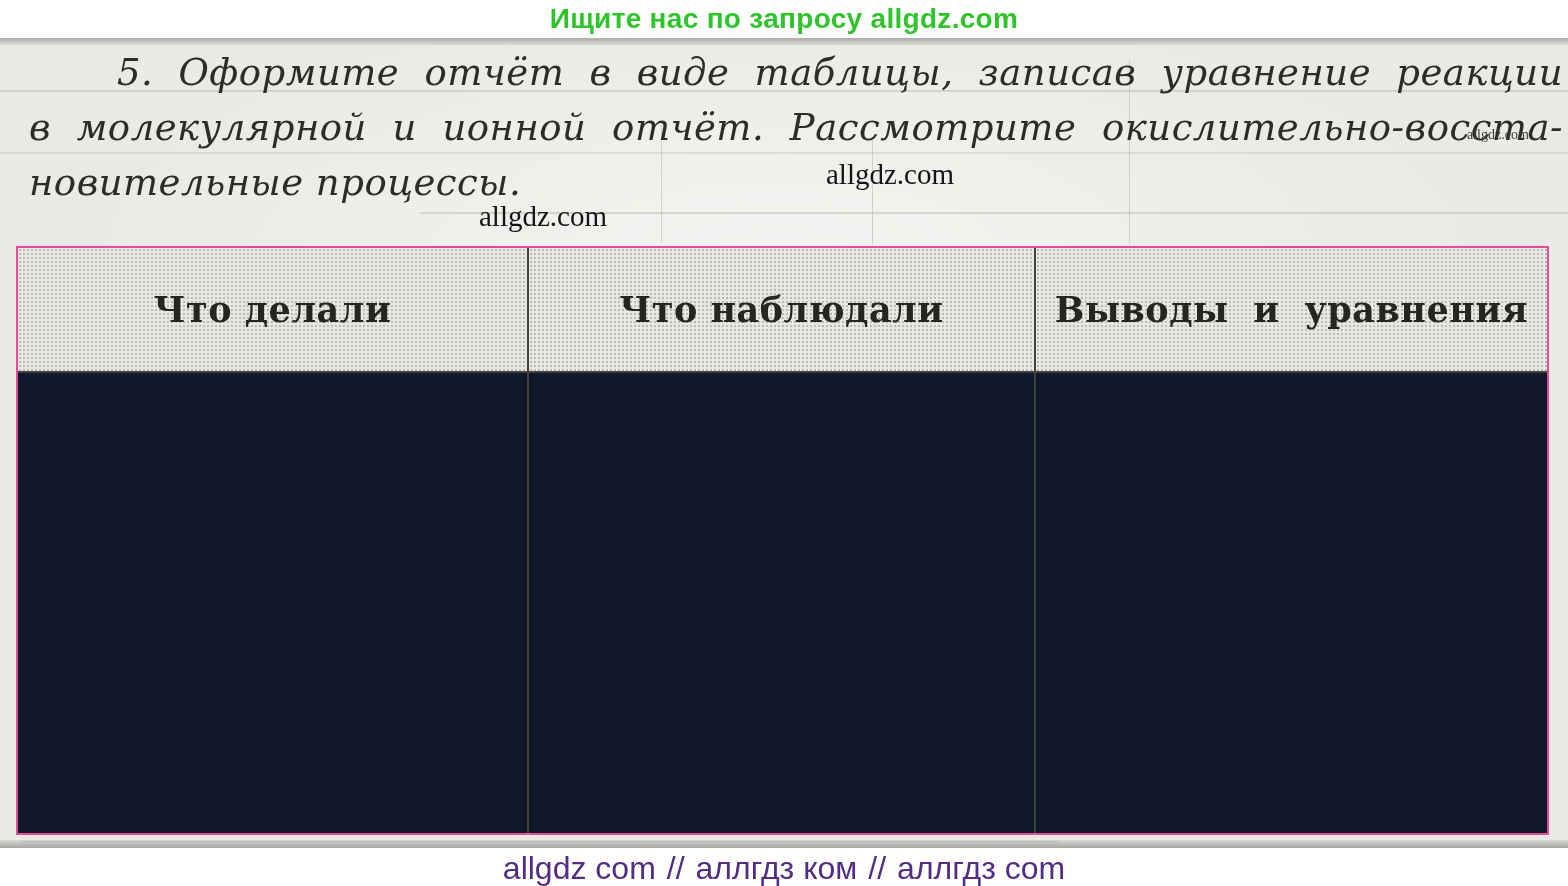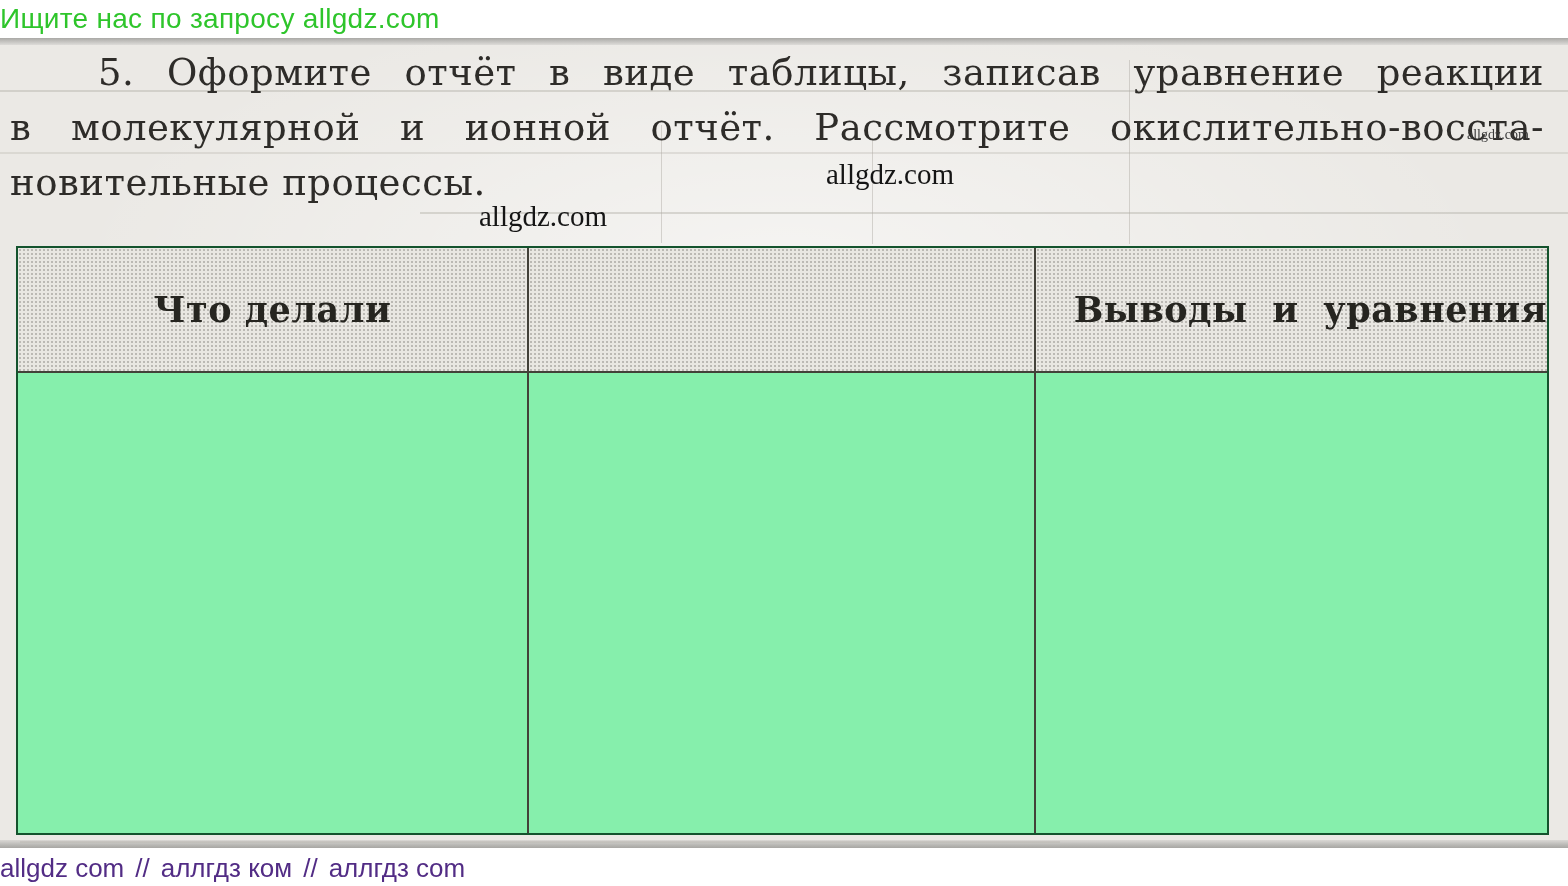--- a/index.html
+++ b/index.html
@@ -4,21 +4,21 @@
 <style>
   * { margin:0; padding:0; box-sizing:border-box; }
   html,body { width:1568px; height:886px; }
   body {
     position:relative; width:1568px; height:886px; overflow:hidden;
     background:#ffffff; font-family:"Liberation Sans", sans-serif;
   }
   
   .banner {
     position:absolute; left:0; top:2px; width:1568px; height:36px;
-    text-align:left; font-size:28px; line-height:34px; font-weight:400;
+    text-align:center; font-size:28px; line-height:34px; font-weight:700;
     color:#2ec52b; letter-spacing:0.3px;
   }
   
   .paper {
     position:absolute; left:0; top:38px; width:1568px; height:810px;
     background:
       radial-gradient(1100px 420px at 50% 28%, rgba(255,255,255,0.5), rgba(255,255,255,0) 65%),
       #ebe9e5;
   }
   .edge-top {
@@ -36,24 +36,24 @@
   .rule.r1 { left:0; top:90px; width:1568px; }
   .rule.r2 { left:0; top:152px; width:1568px; opacity:0.7; }
   .rule.r3 { left:420px; top:212px; width:1148px; }
   .rule.r4 { left:20px; top:841px; width:1040px; opacity:0.8; }
   .vghost { position:absolute; width:1px; background:rgba(172,169,161,0.45); }
   .vg1 { left:661px; top:125px; height:118px; }
   .vg2 { left:872px; top:140px; height:104px; }
   .vg3 { left:1129px; top:60px; height:184px; }
   
   .task-line {
-    position:absolute; left:10px; width:1534px;
+    position:absolute; left:29px; width:1534px;
     font-family:"DejaVu Serif","Liberation Serif",serif;
     font-size:37px; line-height:46px; color:#2e2c29; letter-spacing:0.5px;
-    text-align:justify; text-align-last:justify; white-space:normal;
+    text-align:justify; text-align-last:justify; white-space:normal;font-style:italic;
   }
   .task-line.l1 { top:50px;  padding-left:88px; }
   .task-line.l2 { top:105px; }
   .task-line.l3 { top:160px; text-align:center; text-align-last:left; }
   
   .wm {
     position:absolute; font-family:Liberation Serif, serif;
     font-size:29px; line-height:30px; color:#151515; white-space:nowrap;
   }
   .wm.small { font-size:14px; line-height:14px; color:#3a3a3a; }
@@ -62,39 +62,39 @@
   .wm.w3 { left:479px;  top:201px; }
   .wm.w4 { left:21px;   top:421px; }
   .wm.w5 { left:555px;  top:483px; }
   .wm.w6 { left:1257px; top:531px; }
   .wm.w7 { left:108px;  top:670px; }
   .wm.w8 { left:1193px; top:766px; }
   
   .rtable {
     position:absolute; left:16px; top:246px; width:1533px; height:589px;
     display:grid; grid-template-columns:511px 507px 1fr; grid-template-rows:125px 1fr;
-    border:2px solid #14532d; background:#86efac;
+    border:2px solid #ec4899; background:#0f172a;
   }
   .hcell {
     border-bottom:2px solid #434139;
     background-color:#e9e7e2;
     background-image:radial-gradient(rgba(150,148,142,0.55) 1px, rgba(0,0,0,0) 1.1px);
     background-size:4px 4px;
     display:flex; flex-direction:column; justify-content:center; align-items:center;
     font-family:"DejaVu Serif","Liberation Serif",serif; font-weight:bold;
     font-size:35px; line-height:49px; color:#262520; letter-spacing:0.5px;
     text-align:center;
   }
-  .hcell.cols3 { word-spacing:12px;align-items:flex-end; }
+  .hcell.cols3 { word-spacing:12px; }
   .cell-r { border-right:2px solid #434139; }
   .bcell { background:transparent; }
   
   .footer {
     position:absolute; left:0; top:852px; width:1568px; height:34px;
-    font-size:26px; line-height:32px; color:#522c85;
+    text-align:center; font-size:32px; line-height:32px; color:#522c85;
     font-family:"Liberation Sans",sans-serif;
   }
   .footer .sep { margin:0 11px; }
 </style>
 </head>
 <body>
 
 <div class="banner">Ищите нас по запросу allgdz.com</div>
 
 <div class="paper"></div>
@@ -120,20 +120,21 @@
 <div class="wm w5">allgdz.com</div>
 <div class="wm w6">allgdz.com</div>
 <div class="wm w7">allgdz.com</div>
 <div class="wm w8">allgdz.com</div>
 
 <div class="rtable">
   <div class="hcell cell-r">
     <div>Что делали</div>
   </div>
   <div class="hcell cell-r">
+    <div>Что наблюдали</div>
   </div>
   <div class="hcell cols3">
     <div>Выводы и уравнения</div>
   </div>
   <div class="bcell cell-r"></div>
   <div class="bcell cell-r"></div>
   <div class="bcell"></div>
 </div>
 
 <div class="footer">

